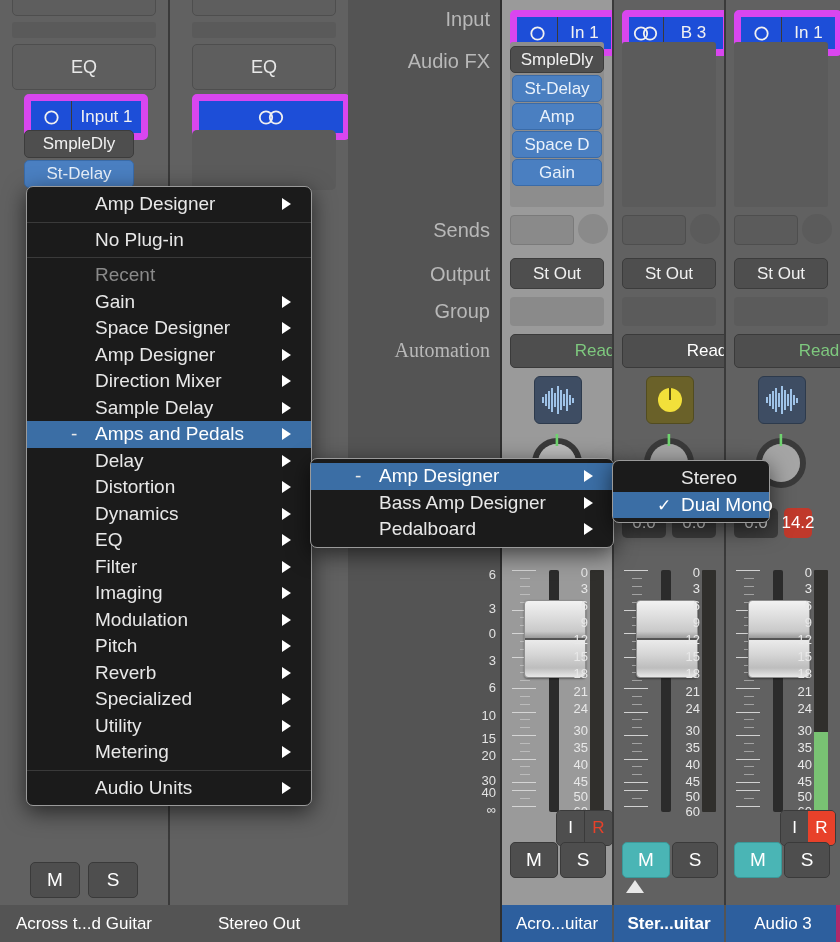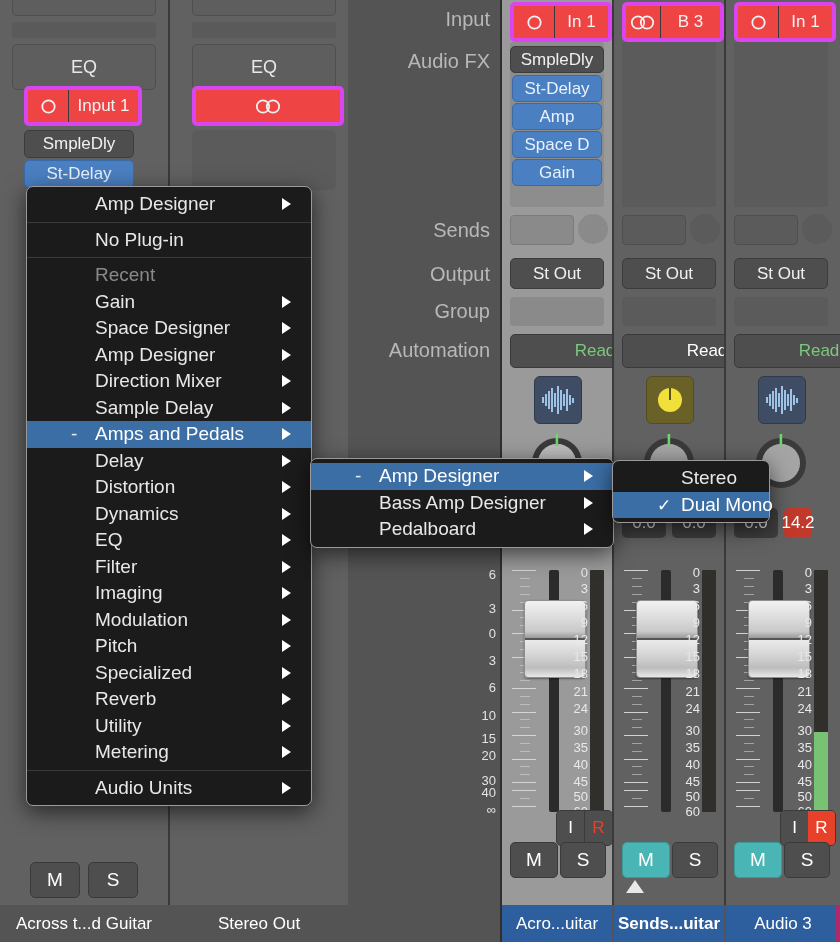--- a/index.html
+++ b/index.html
@@ -33,21 +33,21 @@
   
   .lstrip{position:absolute;top:0;height:905px;background:#616161;}
 
   
   .btn{position:absolute;box-sizing:border-box;border-radius:5px;
        display:flex;align-items:center;justify-content:center;
        font-size:17px;color:#f0f0f0;}
   .btn.dark{background:#4e4e4e;border:1px solid #3c3c3c;}
   .btn.blue{background:#4a7fc1;border:1px solid #3a6ba8;color:#e9f1fb;}
 
-  .inputrow{position:absolute;height:32px;border-radius:5px;background:#ef4444;border:4px solid #d946ef;display:flex;overflow:hidden;}
+  .inputrow{position:absolute;height:32px;border-radius:5px;background:#1d4ed8;border:7px solid #d946ef;display:flex;overflow:hidden;margin-top:8px;}
   .inputrow .ic{width:40px;display:flex;align-items:center;justify-content:center;border-right:1px solid #3a3a3a;}
   .inputrow .tx{flex:1;display:flex;align-items:center;justify-content:center;color:#f2f2f2;font-size:17px;}
 
   .sendslot{position:absolute;height:28px;border-radius:4px;}
   .sendknob{position:absolute;width:30px;height:30px;border-radius:50%;}
 
   .autobtn{position:absolute;height:32px;border-radius:5px;background:#4e4e4e;border:1px solid #3a3a3a;
            display:flex;align-items:center;justify-content:center;font-size:17px;padding-left:37px;}
 
   
@@ -170,21 +170,21 @@
       <span>Stereo Out</span>
     </div>
   </div>
 
   <div class="labelcol">
     <div class="lab" style="top:8px;">Input</div>
     <div class="lab" style="top:50px;">Audio FX</div>
     <div class="lab" style="top:219px;">Sends</div>
     <div class="lab" style="top:263px;">Output</div>
     <div class="lab" style="top:300px;">Group</div>
-    <div class="lab" style="top:339px;">Automation</div>
+    <div class="lab" style="top:339px;font-family:Liberation Serif, serif;">Automation</div>
   </div>
 
   <div class="strip sel" style="left:502px;width:110px;">
     <div class="body"></div>
 
     <div class="inputrow" style="left:8px;top:2px;width:94px;">
       <div class="ic">
         <svg width="17" height="17" viewBox="0 0 17 17">
             <circle cx="8.5" cy="8.5" r="6.2" fill="none" stroke="#f0f0f0" stroke-width="1.8"></circle>
           </svg>
@@ -439,21 +439,21 @@
 
     <div class="ms on" style="left:8px;top:842px;width:46px;">
         <span>M</span>
       </div>
     <div class="ms" style="left:58px;top:842px;width:44px;">
         <span>S</span>
       </div>
     <div class="abs" style="left:12px;top:880px;width:0;height:0;border-left:9px solid transparent;border-right:9px solid transparent;border-bottom:13px solid #e8e8e8;"></div>
 
     <div class="nameplate blue" style="left:0;top:905px;width:110px;font-weight:bold;">
-        <span>Sends...uitar</span>
+        <span>Ster...uitar</span>
       </div>
   </div>
   <div class="strip-div" style="left:724px;"></div>
 
   <div class="strip un" style="left:726px;width:114px;">
     <div class="body"></div>
 
     <div class="inputrow" style="left:8px;top:2px;width:94px;">
       <div class="ic">
         <svg width="17" height="17" viewBox="0 0 17 17">
@@ -651,25 +651,25 @@
       </div>
       <div class="mi">
         <span>Modulation</span>
         <span class="arw"></span>
       </div>
       <div class="mi">
         <span>Pitch</span>
         <span class="arw"></span>
       </div>
       <div class="mi">
+        <span>Reverb</span>
+        <span class="arw"></span>
+      </div>
+      <div class="mi">
         <span>Specialized</span>
-        <span class="arw"></span>
-      </div>
-      <div class="mi">
-        <span>Reverb</span>
         <span class="arw"></span>
       </div>
       <div class="mi">
         <span>Utility</span>
         <span class="arw"></span>
       </div>
       <div class="mi">
         <span>Metering</span>
         <span class="arw"></span>
       </div>

